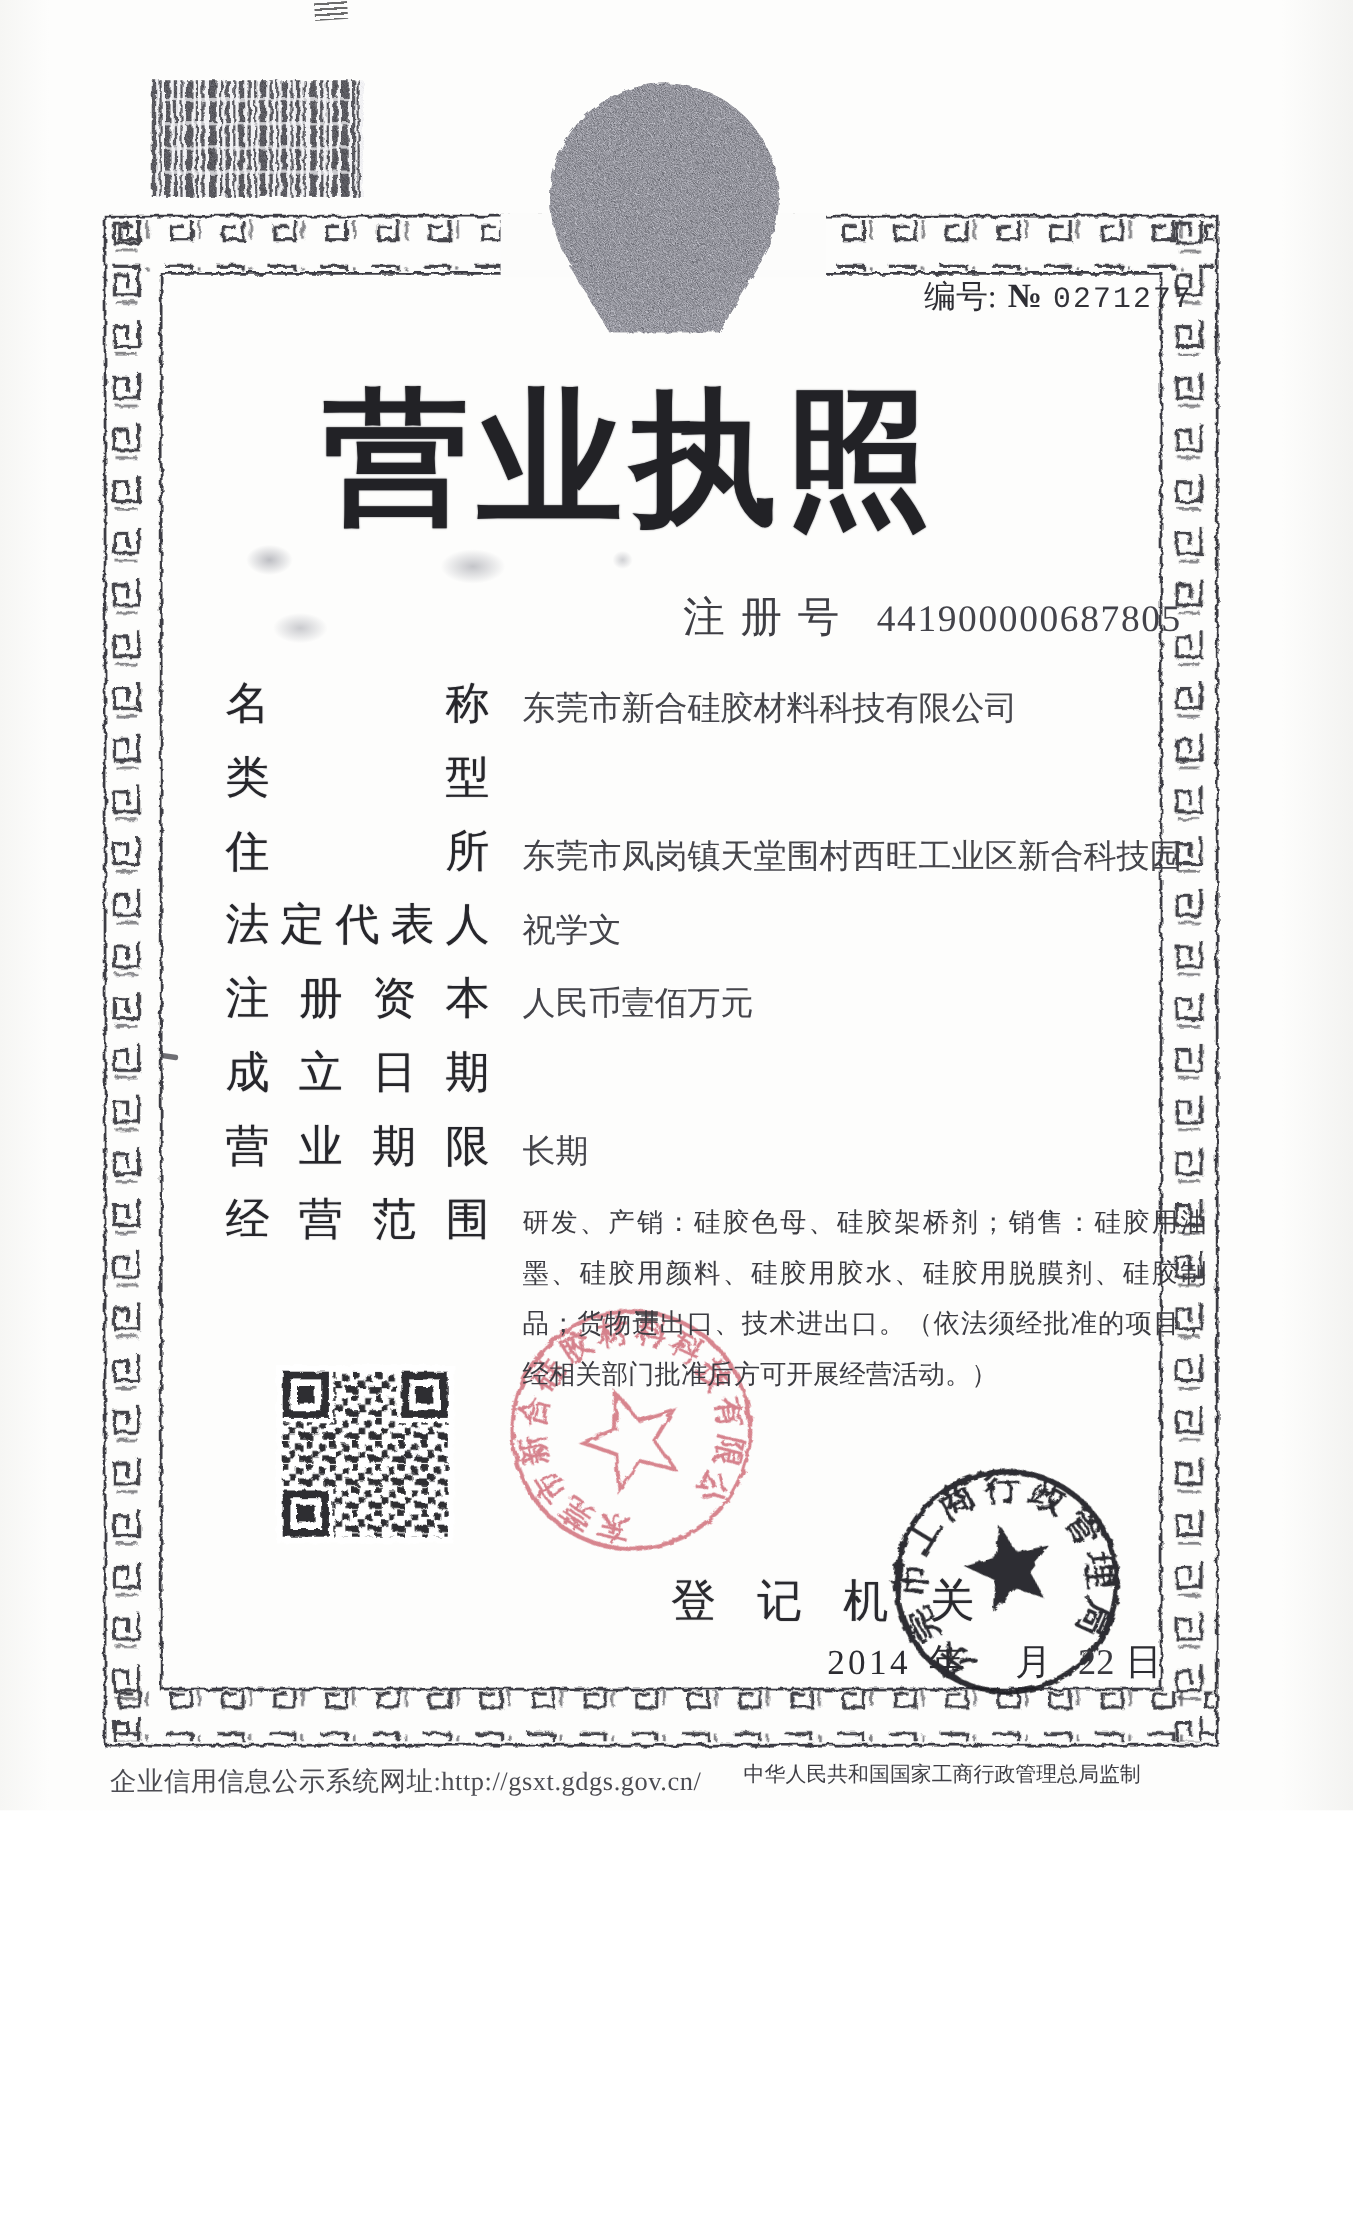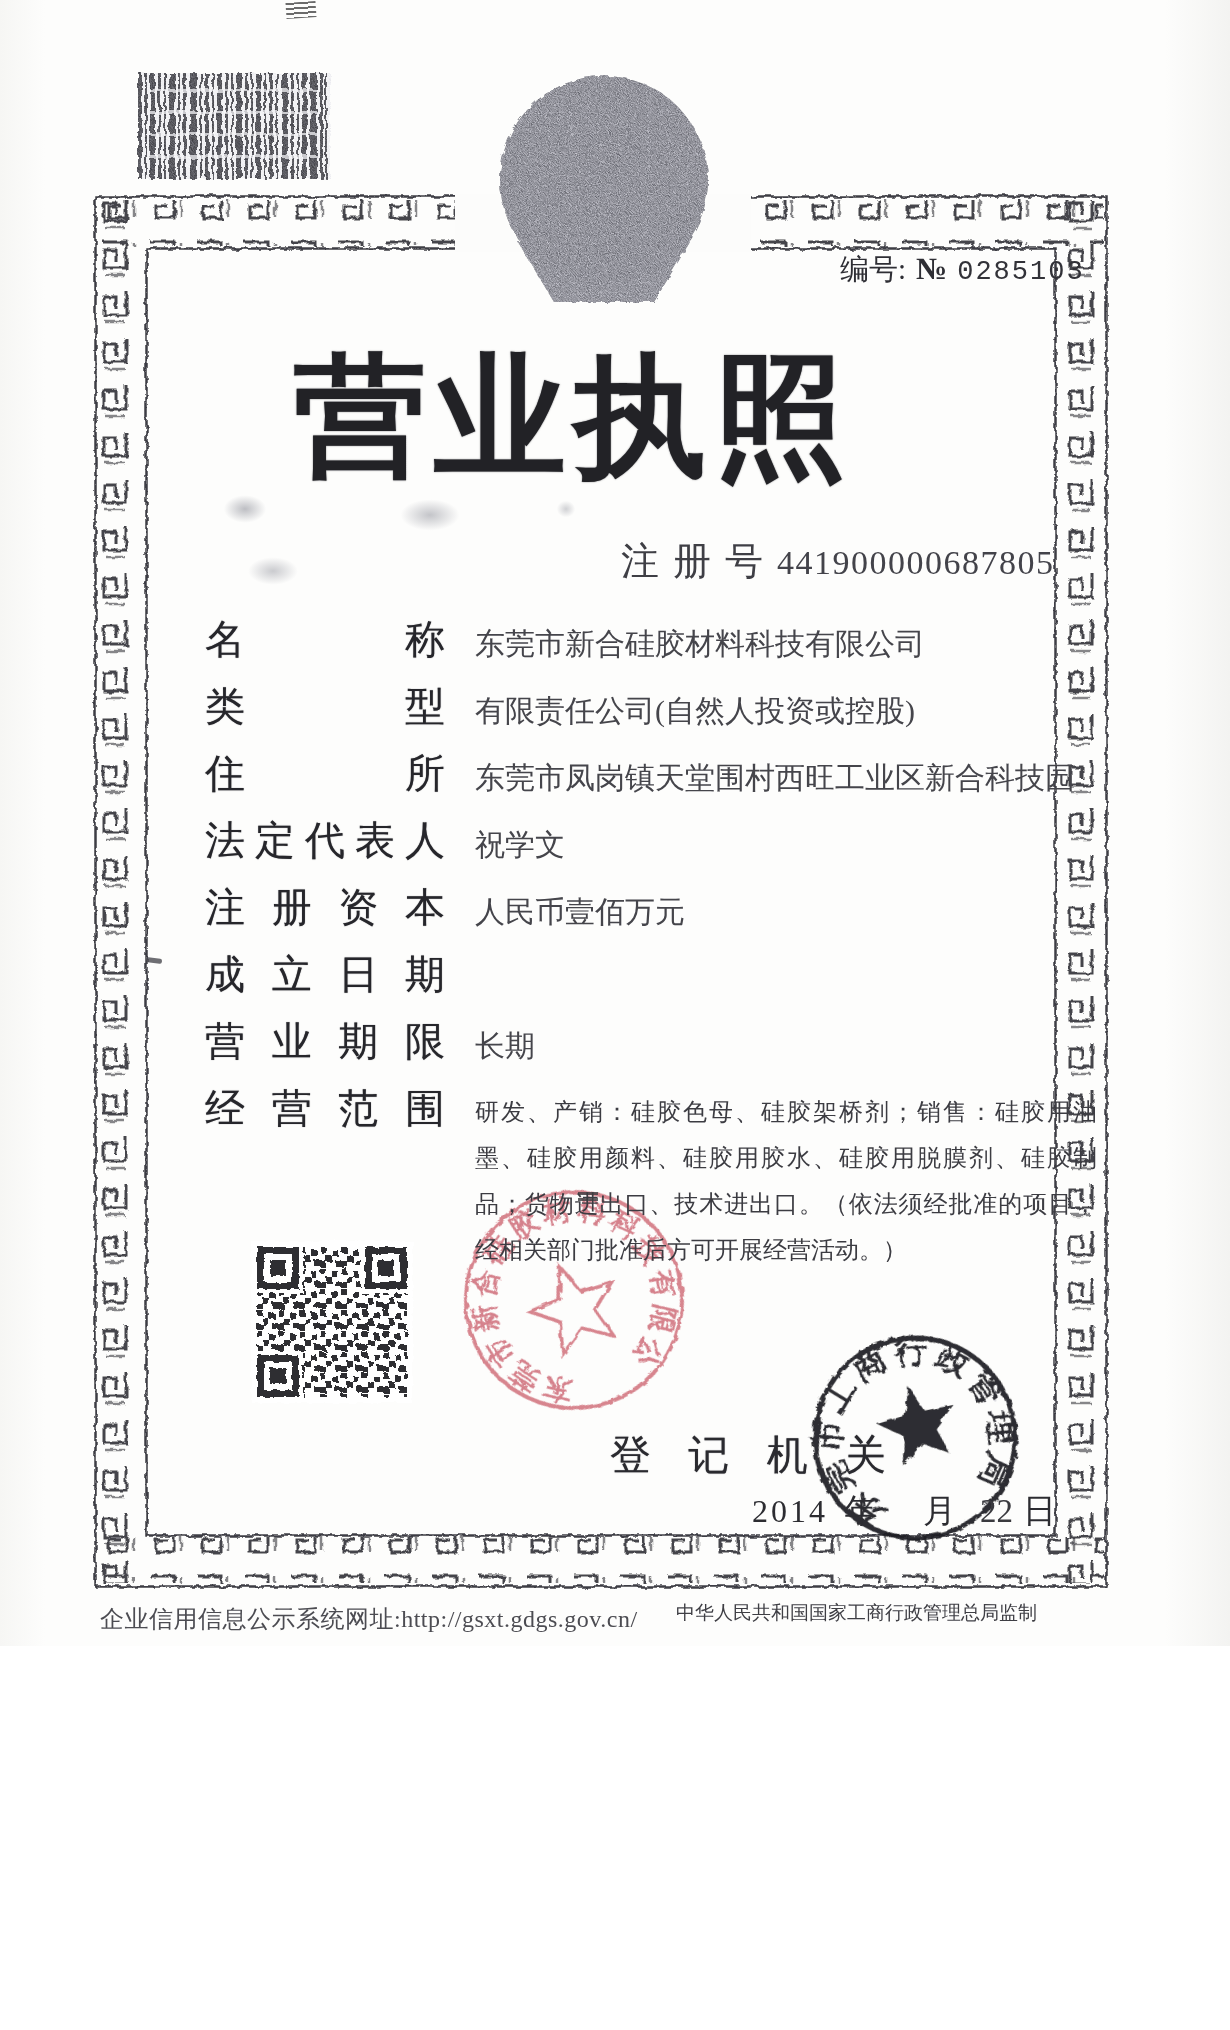--- a/index.html
+++ b/index.html
@@ -11,21 +11,21 @@
 
   .serial{left:840px;top:250px;display:flex;align-items:baseline;gap:10px;font-size:29px;color:#2e2e34;}
   .serial .nosym{font-weight:bold;font-size:31px;}
   .serial .num{font-family:"Liberation Mono","DejaVu Sans Mono",monospace;font-size:27px;letter-spacing:2px;color:#323238;}
 
   .title{left:294px;top:352px;font-size:132px;line-height:1;font-weight:900;letter-spacing:8px;
          color:#222226;text-shadow:0 0 1.5px rgba(30,30,35,.75);white-space:nowrap;}
 
   .regline{left:621px;top:536px;display:flex;align-items:baseline;}
   .regline .lbl{font-size:38px;letter-spacing:14px;color:#3f3f45;}
-  .regline .num{font-size:34px;letter-spacing:1.5px;color:#43434a;}
+  .regline .num{font-size:34px;margin-left:20px;letter-spacing:1.5px;color:#43434a;}
 
   .fields{left:205px;top:616px;width:900px;}
   .row{display:flex;align-items:flex-start;height:67px;}
   .row:last-child{height:auto;}
   .label{width:240px;display:flex;justify-content:space-between;font-size:40px;line-height:1.2;
          color:#26262b;text-shadow:0 0 1px rgba(30,30,35,.6);flex-shrink:0;}
   .value{margin-left:30px;padding-top:8px;font-size:30px;color:#45454b;white-space:nowrap;}
   .row:last-child .value{font-size:24px;line-height:46px;width:622px;padding-top:4px;
                          white-space:normal;text-align:justify;color:#3c3c42;}
 
@@ -186,21 +186,21 @@
       <use href="#star" transform="translate(6,-10) scale(0.92)" fill="#1d1d22"></use>
       <text font-size="33" letter-spacing="5" fill="#1d1d22" font-family="Liberation Serif, DejaVu Serif, serif" font-weight="bold">
         <textPath href="#blackArc">东莞市工商行政管理局</textPath>
       </text>
     </g>
   </svg>
 
   <div class="abs serial">
     <span>编号:</span>
     <span class="nosym">№</span>
-    <span class="num">0285103</span>
+    <span class="num">0271277</span>
   </div>
 
   <div class="abs title">
     <span class="spread" style="display:inline-flex;width:540px;justify-content:space-between;">
         <span>营</span>
         <span>业</span>
         <span>执</span>
         <span>照</span>
       </span>
   </div>
@@ -217,21 +217,20 @@
           <span>名</span>
           <span>称</span>
         </div>
       <div class="value">东莞市新合硅胶材料科技有限公司</div>
     </div>
       <div class="row">
       <div class="label spread">
           <span>类</span>
           <span>型</span>
         </div>
-      <div class="value">有限责任公司(自然人投资或控股)</div>
     </div>
       <div class="row">
       <div class="label spread">
           <span>住</span>
           <span>所</span>
         </div>
       <div class="value">东莞市凤岗镇天堂围村西旺工业区新合科技园</div>
     </div>
       <div class="row">
       <div class="label spread">

